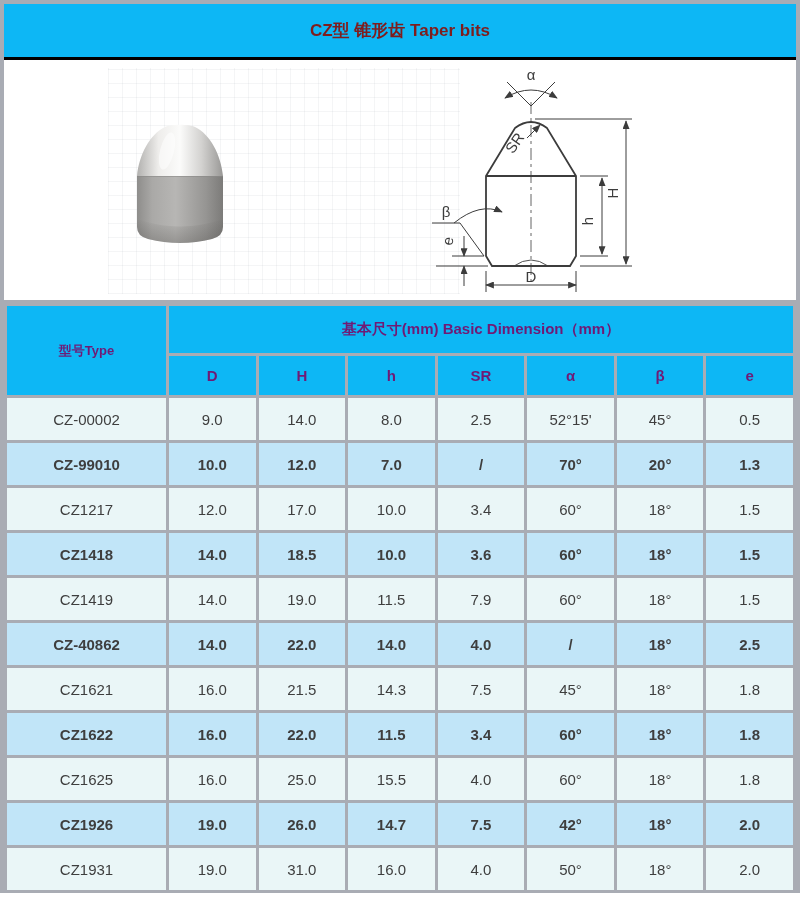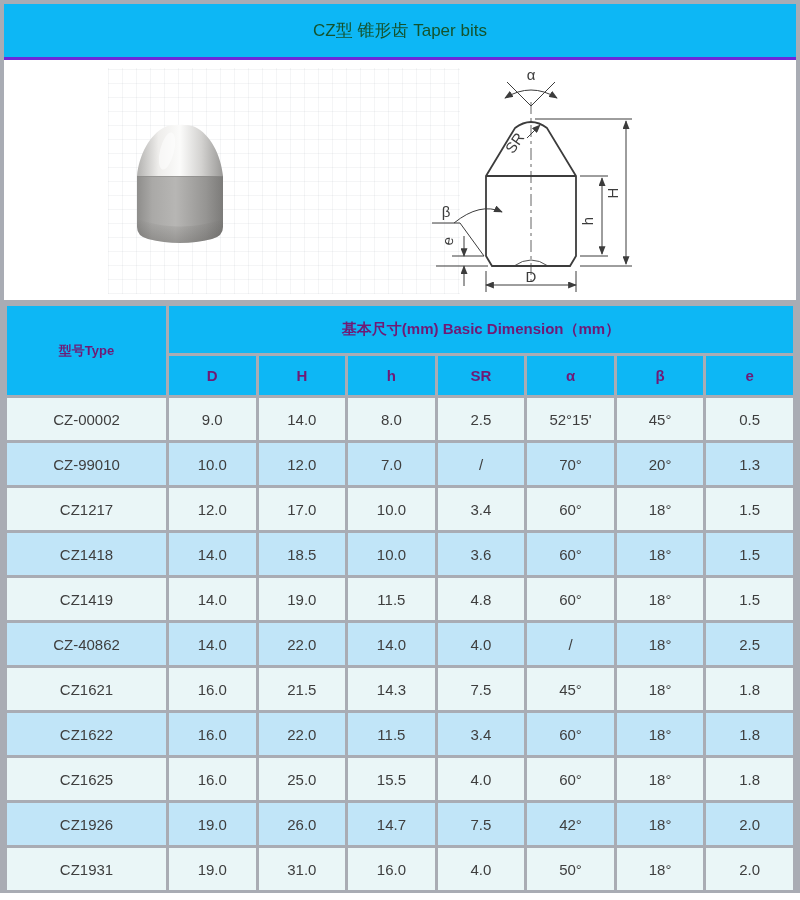--- a/index.html
+++ b/index.html
@@ -9,25 +9,25 @@
   }
   .page{
     width:792px;
     border:4px solid #a9acb4;
     border-bottom:none;
     background:#ffffff;
   }
   .title-bar{
     height:53px;
     background:#0db7f5;
-    color:#14532d;
-    font-weight:normal;
+    color:#7f1d1d;
+    font-weight:bold;
     font-size:17px;
     display:flex;align-items:center;justify-content:center;
-    border-bottom:3px solid #6d28d9;
+    border-bottom:3px solid #000000;
   }
   .figure-section{
     height:240px;
     position:relative;
     border-bottom:3px solid #a9acb4;
     background:#ffffff;
   }
   .grid-texture{
     position:absolute;left:104px;top:8px;width:352px;height:226px;
     background-image:
@@ -51,21 +51,21 @@
   thead th{
     background:#0db7f5;
     color:#701a75;
     font-weight:bold;
   }
   th.dim-h{height:47px;}
   th.type-h{font-size:13px;}
   #sub-header-row th{height:39px;}
   td{height:42px;color:#3e3e3e;}
   tr.row-light td{background:#eaf6f7;text-align:center;}
-  tr.row-blue td{background:#c1e5f8;}
+  tr.row-blue td{background:#c1e5f8;font-weight:bold;}
 </style>
 </head>
 <body>
 
 <div class="page">
 
   <div class="title-bar">CZ型 锥形齿 Taper bits</div>
 
   <div class="figure-section">
     <div class="grid-texture"></div>
@@ -217,21 +217,21 @@
           <td>3.6</td>
           <td>60°</td>
           <td>18°</td>
           <td>1.5</td>
         </tr>
         <tr class="row-light">
           <td>CZ1419</td>
           <td>14.0</td>
           <td>19.0</td>
           <td>11.5</td>
-          <td>4.8</td>
+          <td>7.9</td>
           <td>60°</td>
           <td>18°</td>
           <td>1.5</td>
         </tr>
         <tr class="row-blue">
           <td>CZ-40862</td>
           <td>14.0</td>
           <td>22.0</td>
           <td>14.0</td>
           <td>4.0</td>

